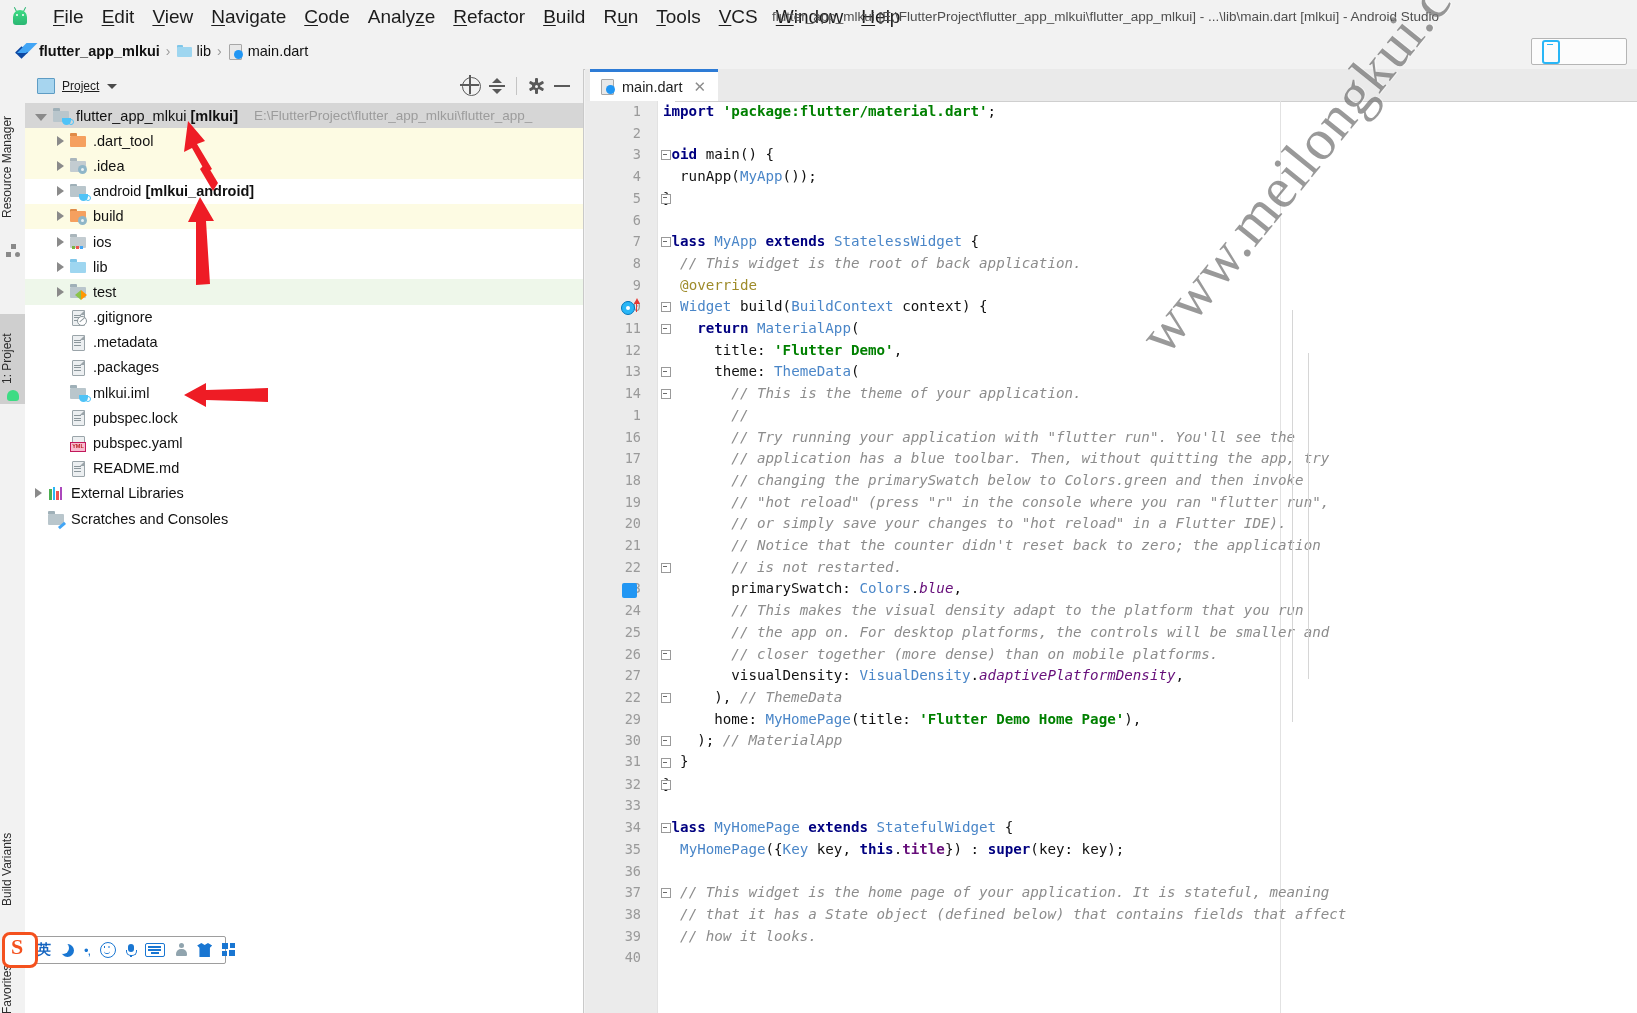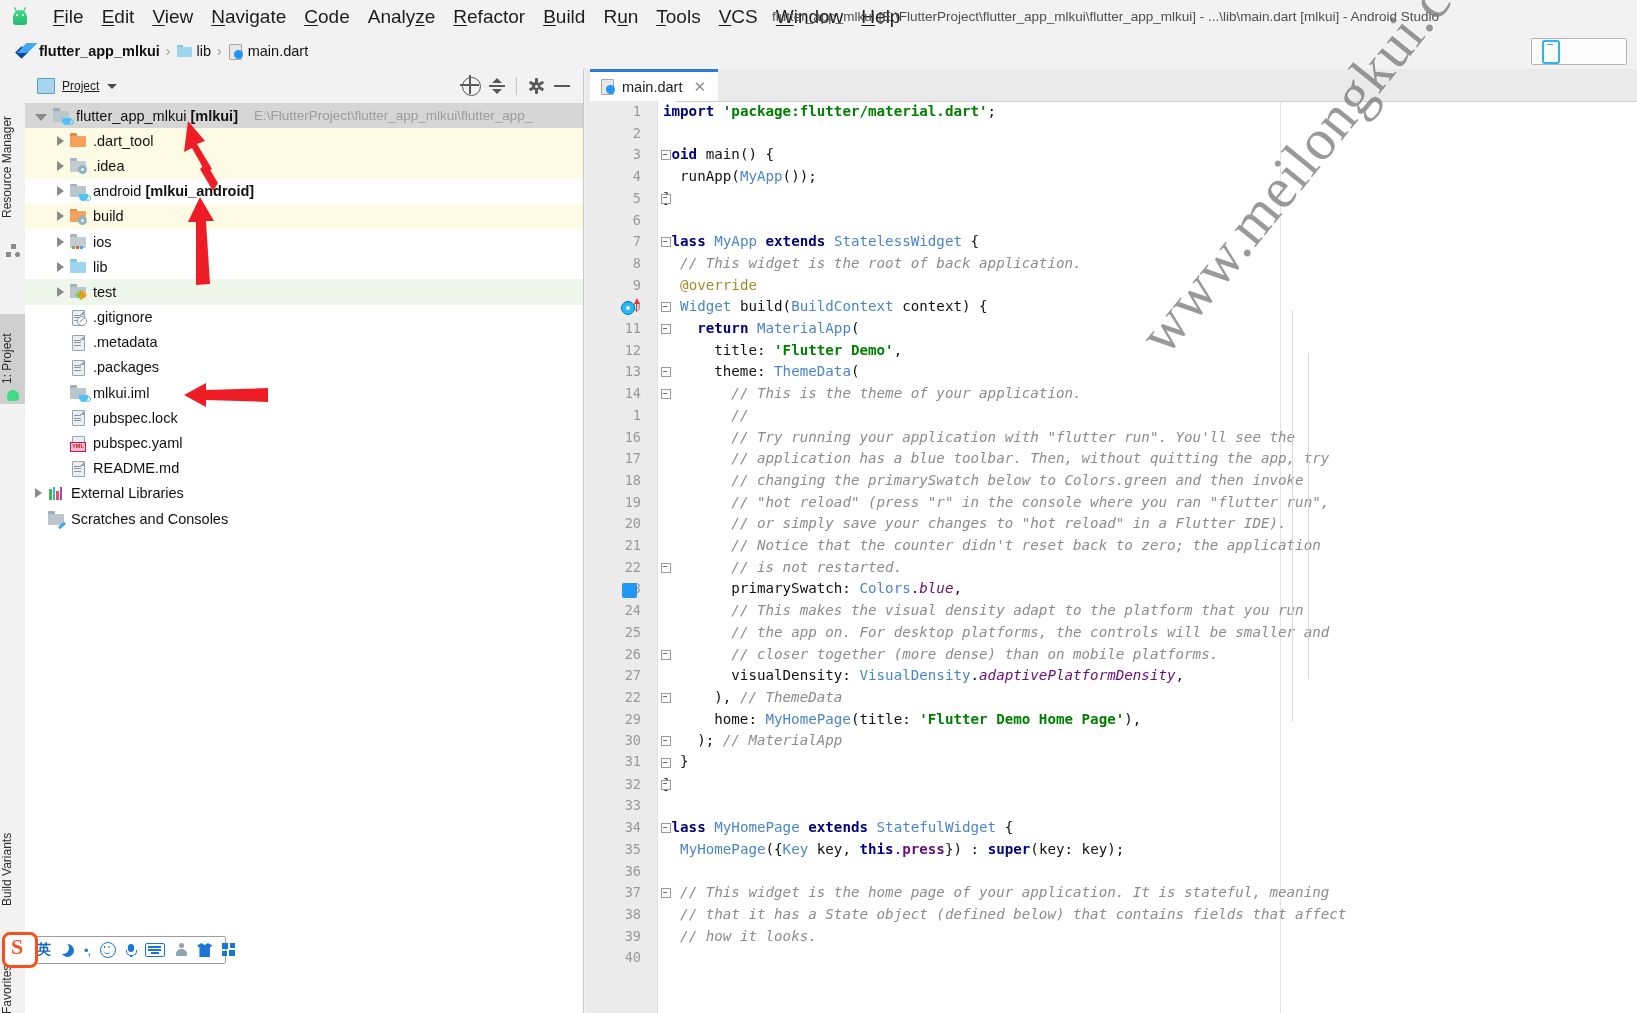--- a/index.html
+++ b/index.html
@@ -753,21 +753,21 @@
         <div class="cline" style="top: 522.8px;"><span class="lnum">25</span><span class="ctext">        <span class="cmt">// the app on. For desktop platforms, the controls will be smaller and</span></span></div>
         <div class="cline" style="top: 544.5px;"><span class="lnum">26</span><span class="ctext">        <span class="cmt">// closer together (more dense) than on mobile platforms.</span></span></div>
         <div class="cline" style="top: 566.2px;"><span class="lnum">27</span><span class="ctext">        visualDensity: <span class="typ">VisualDensity</span>.<span class="fld">adaptivePlatformDensity</span>,</span></div>
         <div class="cline" style="top: 587.9px;"><span class="lnum">22</span><span class="ctext">      ), <span class="cmt">// ThemeData</span></span></div>
         <div class="cline" style="top: 609.6px;"><span class="lnum">29</span><span class="ctext">      home: <span class="typ">MyHomePage</span>(title: <span class="str">'Flutter Demo Home Page'</span>),</span></div>
         <div class="cline" style="top: 631.3px;"><span class="lnum">30</span><span class="ctext">    ); <span class="cmt">// MaterialApp</span></span></div>
         <div class="cline" style="top: 652px;"><span class="lnum">31</span><span class="ctext">  }</span></div>
         <div class="cline" style="top: 674.7px;"><span class="lnum">32</span><span class="ctext">}</span></div>
         <div class="cline" style="top: 696.4px;"><span class="lnum">33</span><span class="ctext"></span></div>
         <div class="cline" style="top: 718.1px;"><span class="lnum">34</span><span class="ctext"><span class="kw">class</span> <span class="typ">MyHomePage</span> <span class="kw">extends</span> <span class="typ">StatefulWidget</span> {</span></div>
-        <div class="cline" style="top: 739.8px;"><span class="lnum">35</span><span class="ctext">  <span class="typ">MyHomePage</span>({<span class="typ">Key</span> key, <span class="kw">this</span>.<span class="fld2">press</span>}) : <span class="kw">super</span>(key: key);</span></div>
+        <div class="cline" style="top: 739.8px;"><span class="lnum">35</span><span class="ctext">  <span class="typ">MyHomePage</span>({<span class="typ">Key</span> key, <span class="kw">this</span>.<span class="fld2">title</span>}) : <span class="kw">super</span>(key: key);</span></div>
         <div class="cline" style="top: 761.5px;"><span class="lnum">36</span><span class="ctext"></span></div>
         <div class="cline" style="top: 783.2px;"><span class="lnum">37</span><span class="ctext">  <span class="cmt">// This widget is the home page of your application. It is stateful, meaning</span></span></div>
         <div class="cline" style="top: 804.9px;"><span class="lnum">38</span><span class="ctext">  <span class="cmt">// that it has a State object (defined below) that contains fields that affect</span></span></div>
         <div class="cline" style="top: 826.6px;"><span class="lnum">39</span><span class="ctext">  <span class="cmt">// how it looks.</span></span></div>
         <div class="cline" style="top: 848.3px;"><span class="lnum">40</span><span class="ctext"></span></div>
       </div>
 
     <div class="watermark">www.meilongkui.com</div>
   <div class="indentline" style="left: 707px; top: 240.7px; height: 412.3px;"></div>
       <div class="indentline" style="left: 723px; top: 284.1px; height: 325.5px;"></div>

